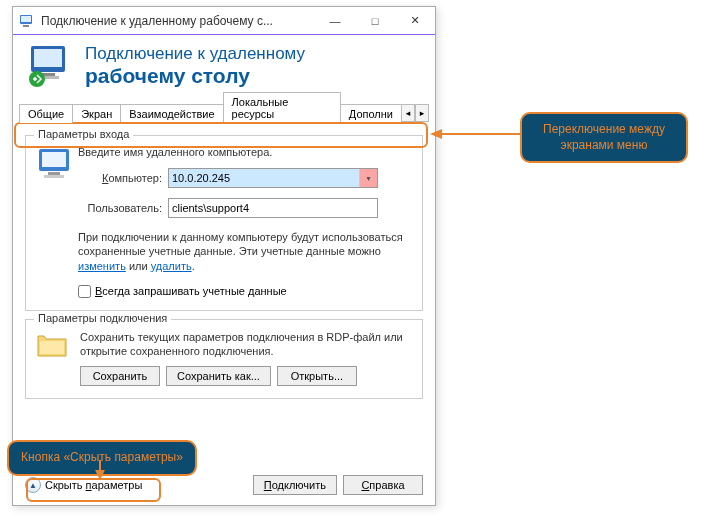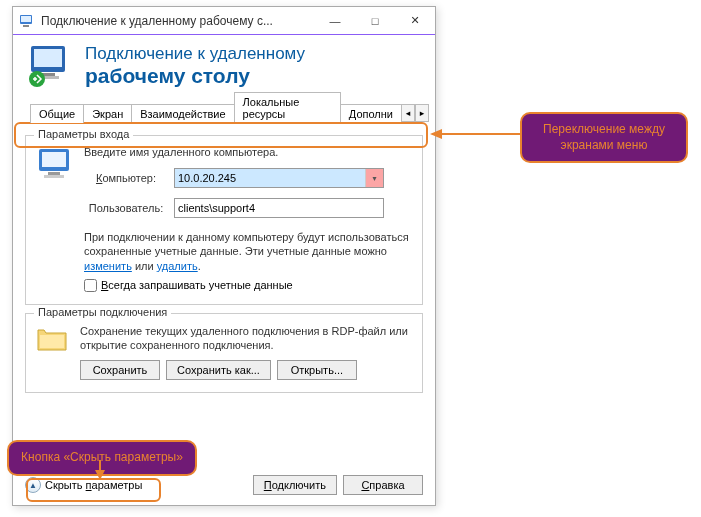--- a/index.html
+++ b/index.html
@@ -92,21 +92,20 @@
     border-bottom: none;
     background: #fff;
     font-size: 11px;
     margin-right: -1px;
     position: relative;
   }
   .tab.active {
     background: #fff;
     z-index: 2;
     border-top: 1px solid #bbb;
-    margin-left: 11px;
   }
   .tab-scroll {
     margin-left: auto;
     display: flex;
     align-items: center;
     height: 20px;
   }
   .tab-sc-btn {
     width: 14px; height: 18px;
     border: 1px solid #bbb;
@@ -134,39 +133,39 @@
     top: -8px;
     left: 8px;
     background: #fff;
     padding: 0 4px;
     font-size: 11px;
     color: #333;
   }
   .login-row1 {
     display: flex;
     align-items: flex-start;
-    gap: 8px;
+    gap: 2px;
   }
   .pc-icon {
     width: 40px; height: 38px;
     flex-shrink: 0;
   }
   .login-intro {
     font-size: 11px;
     color: #333;
   }
   .field-row {
     display: flex;
     align-items: center;
     margin-top: 10px;
     gap: 6px;
   }
   .field-label {
     width: 84px;
-    text-align: center;
+    text-align: right;
     font-size: 11px;
     color: #333;
   }
   .field-label .ul { text-decoration: underline; }
   .combo {
     display: flex;
     border: 1px solid #999;
     width: 210px;
     height: 20px;
     background: #fca5a5;
@@ -210,21 +209,21 @@
     color: #333;
     margin-top: 12px;
     line-height: 1.3;
   }
   .cred-text a {
     color: #0066cc;
   }
   .check-row {
     display: flex;
     align-items: center;
-    margin-top: 6px;
+    margin-top: 12px;
     gap: 4px;
   }
   .check-row input[type=checkbox] {
     width: 13px; height: 13px;
   }
   .check-row label { font-size: 11px; }
   .conn-text {
     font-size: 11px;
     color: #333;
     line-height: 1.3;
@@ -277,21 +276,21 @@
     font-size: 8px;
     color: #2a5a8a;
     background: linear-gradient(#fff,#e0ecf5);
   }
   .collapse-text { font-size: 11px; }
   .callout {
     position: absolute;
     border: 2px solid #e8832e;
     border-radius: 10px;
     padding: 8px 12px;
-    background: #701a75;
+    background: #0c4a6e;
     color: #e8832e;
     text-align: center;
     font-size: 12px;
     line-height: 1.3;
   }
   .callout.c1 {
     left: 520px;
     top: 112px;
     width: 168px;
   }
@@ -401,21 +400,21 @@
   <div class="group">
     <div class="group-title">Параметры подключения</div>
     <div class="conn-row">
       <span class="folder-icon">
         <svg viewBox="0 0 34 30">
           <path d="M2 6 l6 0 l2 3 l20 0 l0 17 l-28 0 z" fill="#f6d679" stroke="#caa637"></path>
           <rect x="4" y="11" width="24" height="13" fill="#ffe9a8"></rect>
         </svg>
       </span>
       <div style="flex:1;">
-        <div class="conn-text">Сохранение текущих удаленного подключения в RDP-файл или открытие сохраненного подключения.</div>
+        <div class="conn-text">Сохранить текущих параметров подключения в RDP-файл или открытие сохраненного подключения.</div>
         <div class="btn-row">
           <div class="btn">Сохранить</div>
           <div class="btn">Сохранить как...</div>
           <div class="btn">Открыть...</div>
         </div>
       </div>
     </div>
   </div>
 
   <div class="bottom-row">

